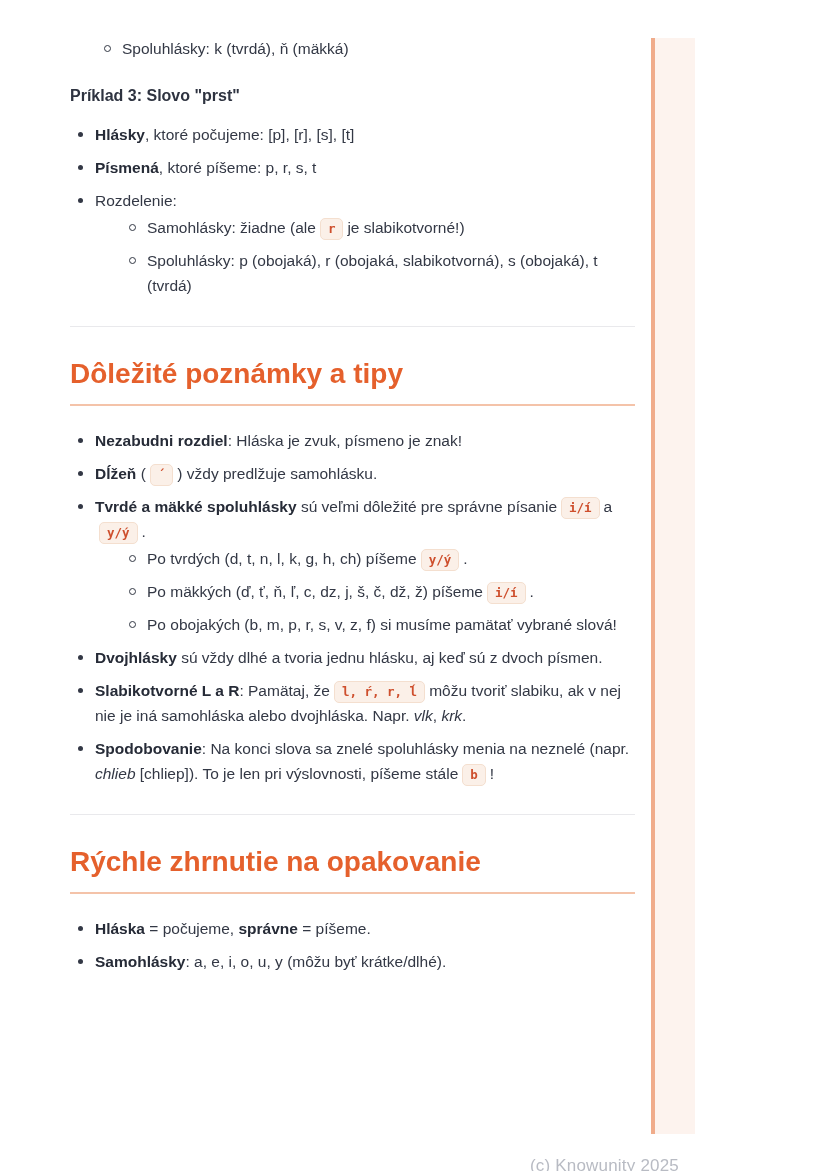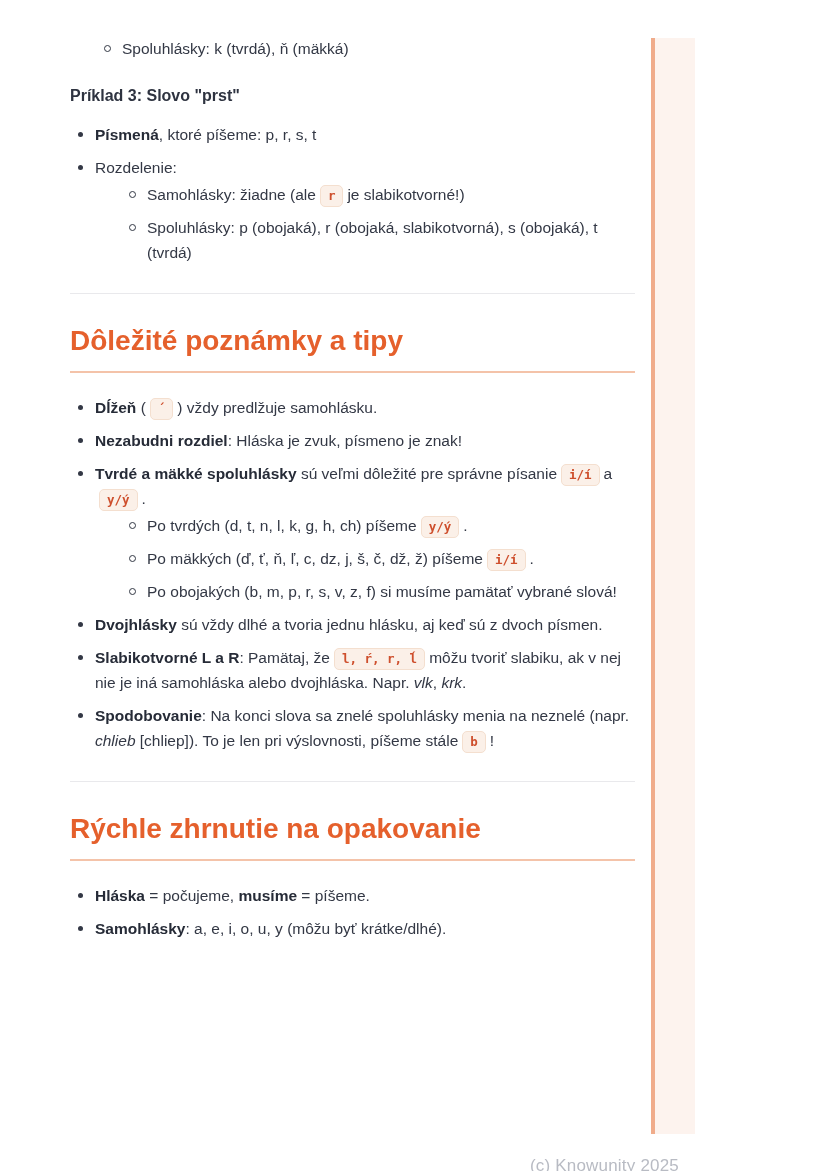--- a/index.html
+++ b/index.html
@@ -99,41 +99,42 @@
 <body>
 
 <div class="page">
   <div class="stripe-panel"></div>
   <div class="content" id="content">
       <ul class="lst indent2">
         <li class="li lvl2"><span>Spoluhlásky: k (tvrdá), ň (mäkká)</span></li>
       </ul>
       <p class="ptitle">Príklad 3: Slovo "prst"</p>
       <ul class="lst">
+        <li class="li lvl1"><strong>Hlásky</strong><span>, ktoré počujeme: [p], [r], [s], [t]</span></li>
         <li class="li lvl1"><strong>Písmená</strong><span>, ktoré píšeme: p, r, s, t</span></li>
         <li class="li lvl1"><span>Rozdelenie:</span><ul class="lst indent2">
             <li class="li lvl2"><span>Samohlásky: žiadne (ale</span><code class="badge">r</code><span>je slabikotvorné!)</span></li>
             <li class="li lvl2"><span>Spoluhlásky: p (obojaká), r (obojaká, slabikotvorná), s (obojaká), t (tvrdá)</span></li>
           </ul></li>
       </ul>
       <div class="divider"></div>
       <h2 class="h2">Dôležité poznámky a tipy</h2>
       <ul class="lst">
+        <li class="li lvl1"><strong>Nezabudni rozdiel</strong><span>: Hláska je zvuk, písmeno je znak!</span></li>
         <li class="li lvl1"><strong>Dĺžeň</strong><span> (</span><code class="badge">´</code><span>) vždy predlžuje samohlásku.</span></li>
-        <li class="li lvl1"><strong>Nezabudni rozdiel</strong><span>: Hláska je zvuk, písmeno je znak!</span></li>
         <li class="li lvl1"><strong>Tvrdé a mäkké spoluhlásky</strong><span> sú veľmi dôležité pre správne písanie</span><code class="badge">i/í</code><span>a</span><code class="badge">y/ý</code><span>.</span><ul class="lst indent2">
             <li class="li lvl2"><span>Po tvrdých (d, t, n, l, k, g, h, ch) píšeme</span><code class="badge">y/ý</code><span>.</span></li>
             <li class="li lvl2"><span>Po mäkkých (ď, ť, ň, ľ, c, dz, j, š, č, dž, ž) píšeme</span><code class="badge">i/í</code><span>.</span></li>
             <li class="li lvl2"><span>Po obojakých (b, m, p, r, s, v, z, f) si musíme pamätať vybrané slová!</span></li>
           </ul></li>
         <li class="li lvl1"><strong>Dvojhlásky</strong><span> sú vždy dlhé a tvoria jednu hlásku, aj keď sú z dvoch písmen.</span></li>
         <li class="li lvl1"><strong>Slabikotvorné L a R</strong><span>: Pamätaj, že</span><code class="badge">l, ŕ, r, ĺ</code><span>môžu tvoriť slabiku, ak v nej nie je iná samohláska alebo dvojhláska. Napr. </span><em>vlk</em><span>, </span><em>krk</em><span>.</span></li>
         <li class="li lvl1"><strong>Spodobovanie</strong><span>: Na konci slova sa znelé spoluhlásky menia na neznelé (napr. </span><em>chlieb</em><span> [chliep]). To je len pri výslovnosti, píšeme stále</span><code class="badge">b</code><span>!</span></li>
       </ul>
       <div class="divider"></div>
       <h2 class="h2">Rýchle zhrnutie na opakovanie</h2>
       <ul class="lst">
-        <li class="li lvl1"><strong>Hláska</strong><span> = počujeme, </span><strong>musíme</strong><span> = píšeme.</span></li>
+        <li class="li lvl1"><strong>Hláska</strong><span> = počujeme, </span><strong>správne</strong><span> = píšeme.</span></li>
         <li class="li lvl1"><strong>Samohlásky</strong><span>: a, e, i, o, u, y (môžu byť krátke/dlhé).</span></li>
       </ul>
     </div>
   <span class="footer-credit">(c) Knowunity 2025</span>
 </div>
 
 </body></html>

